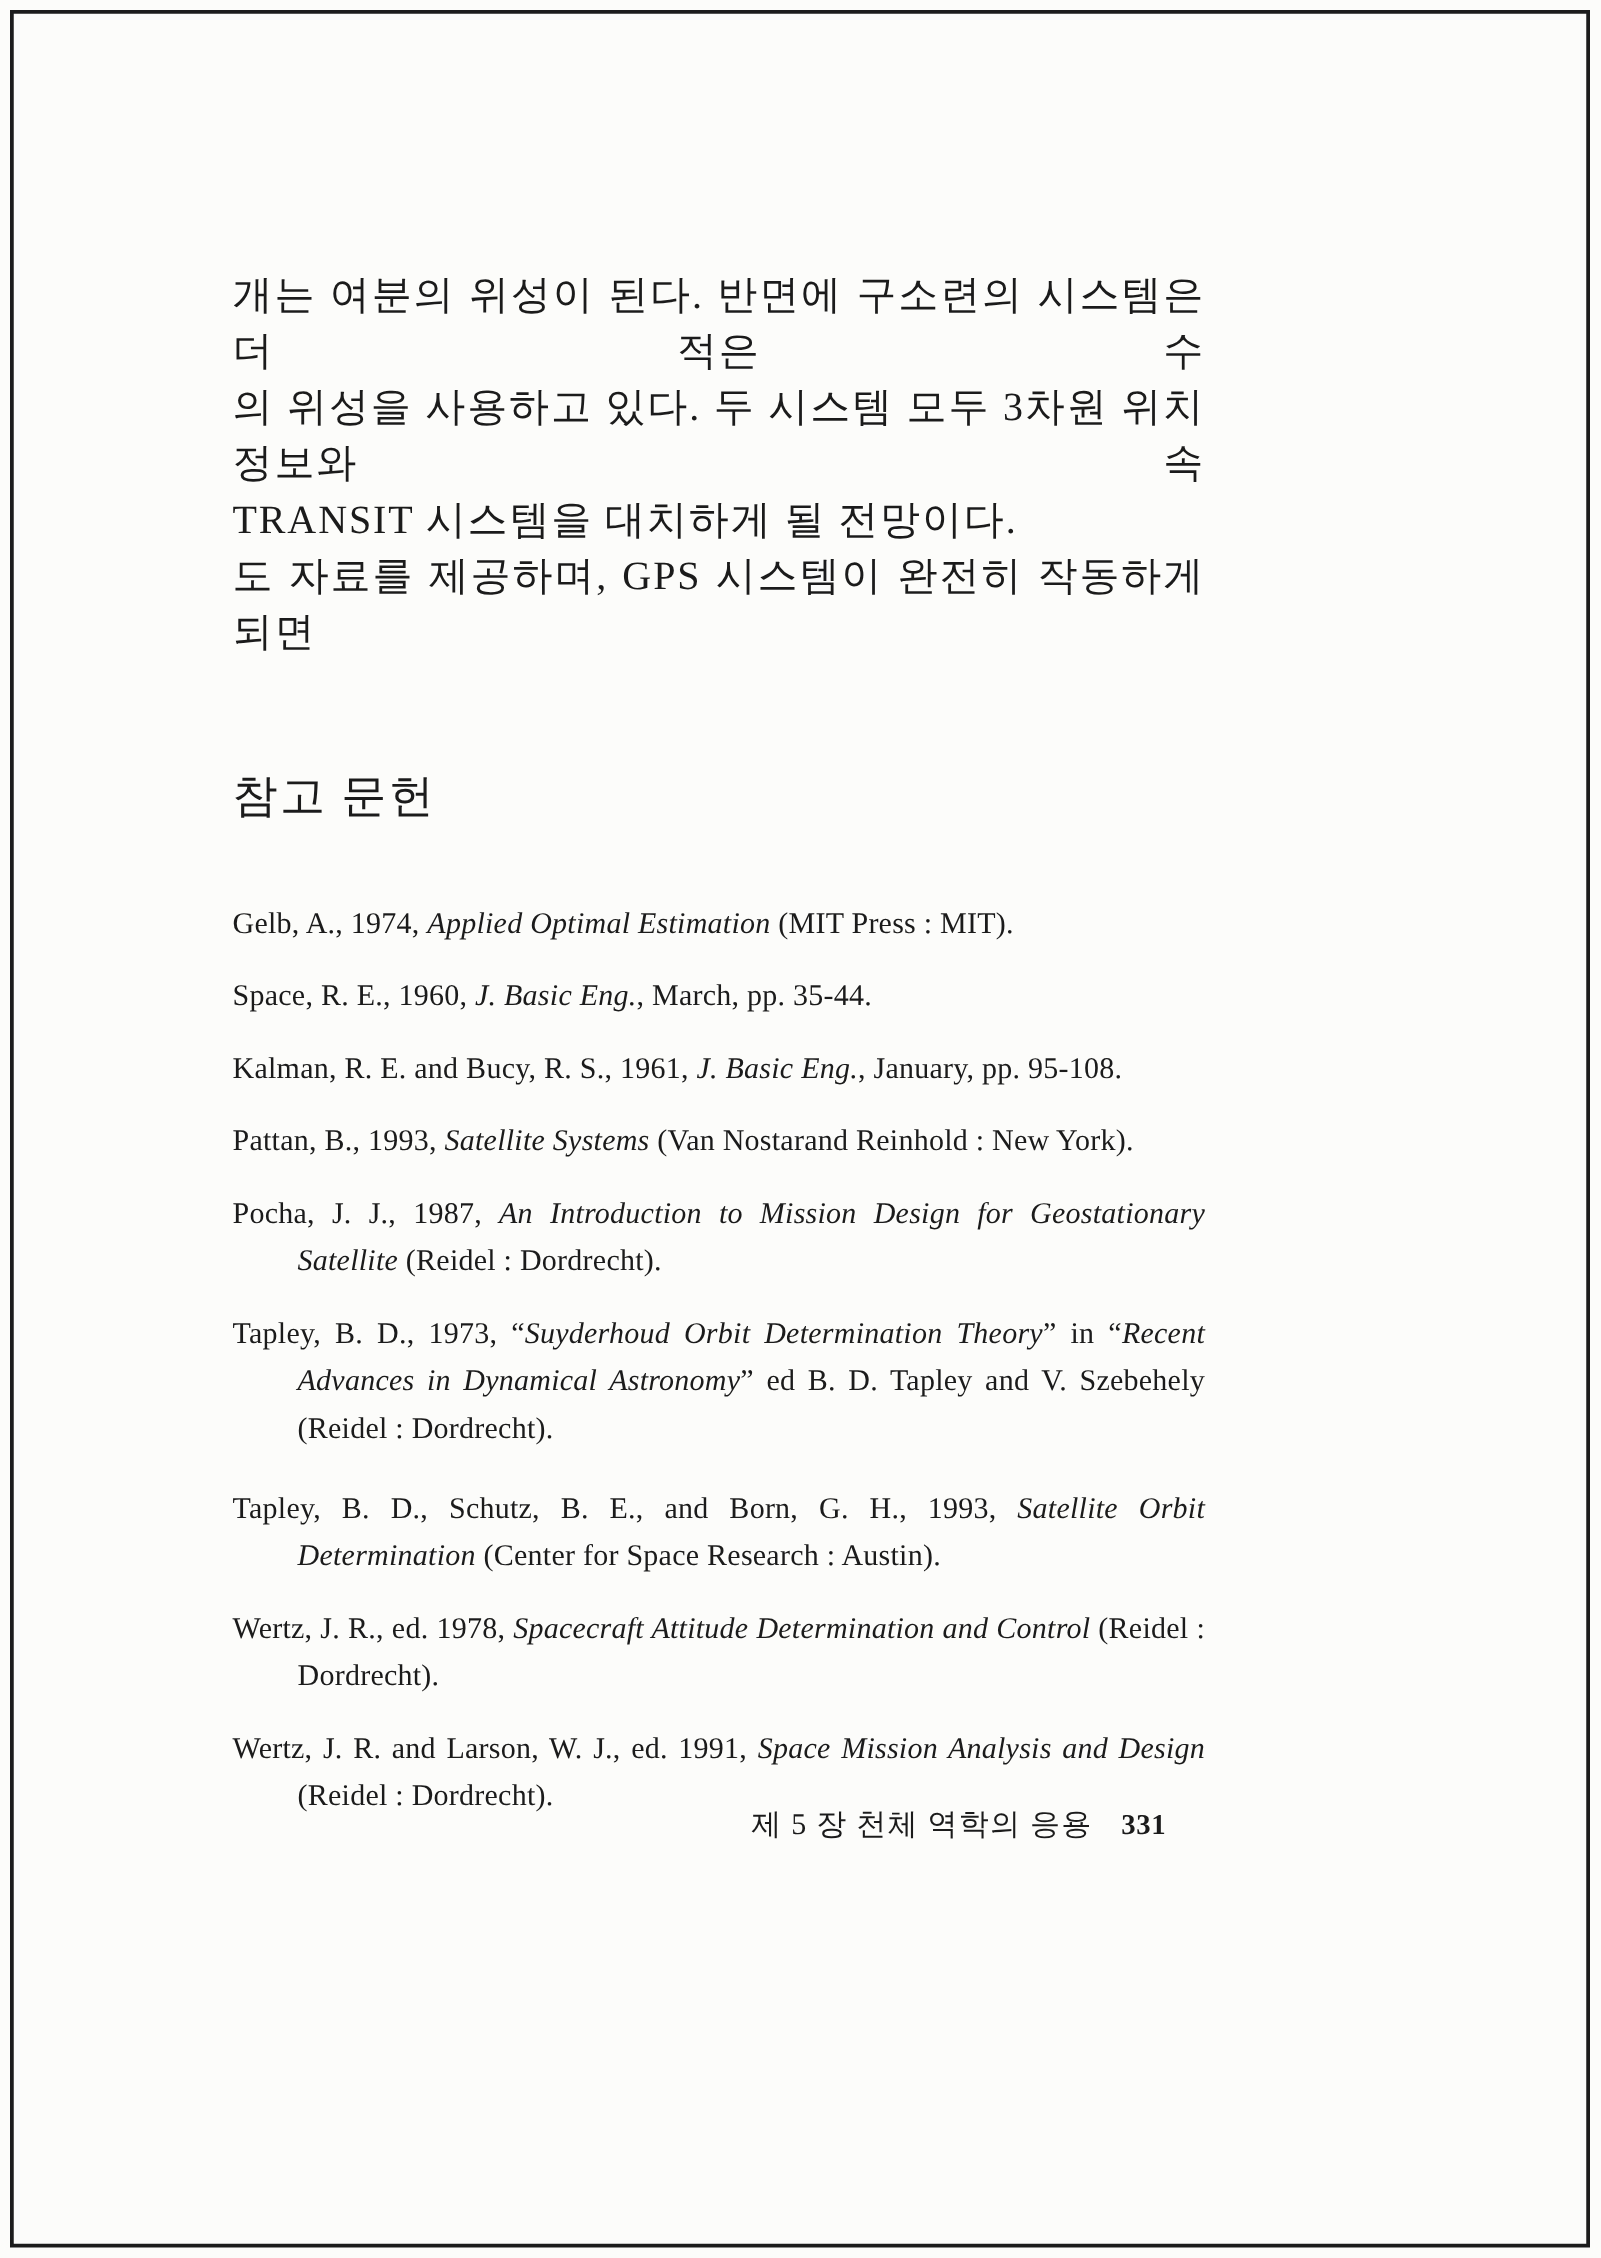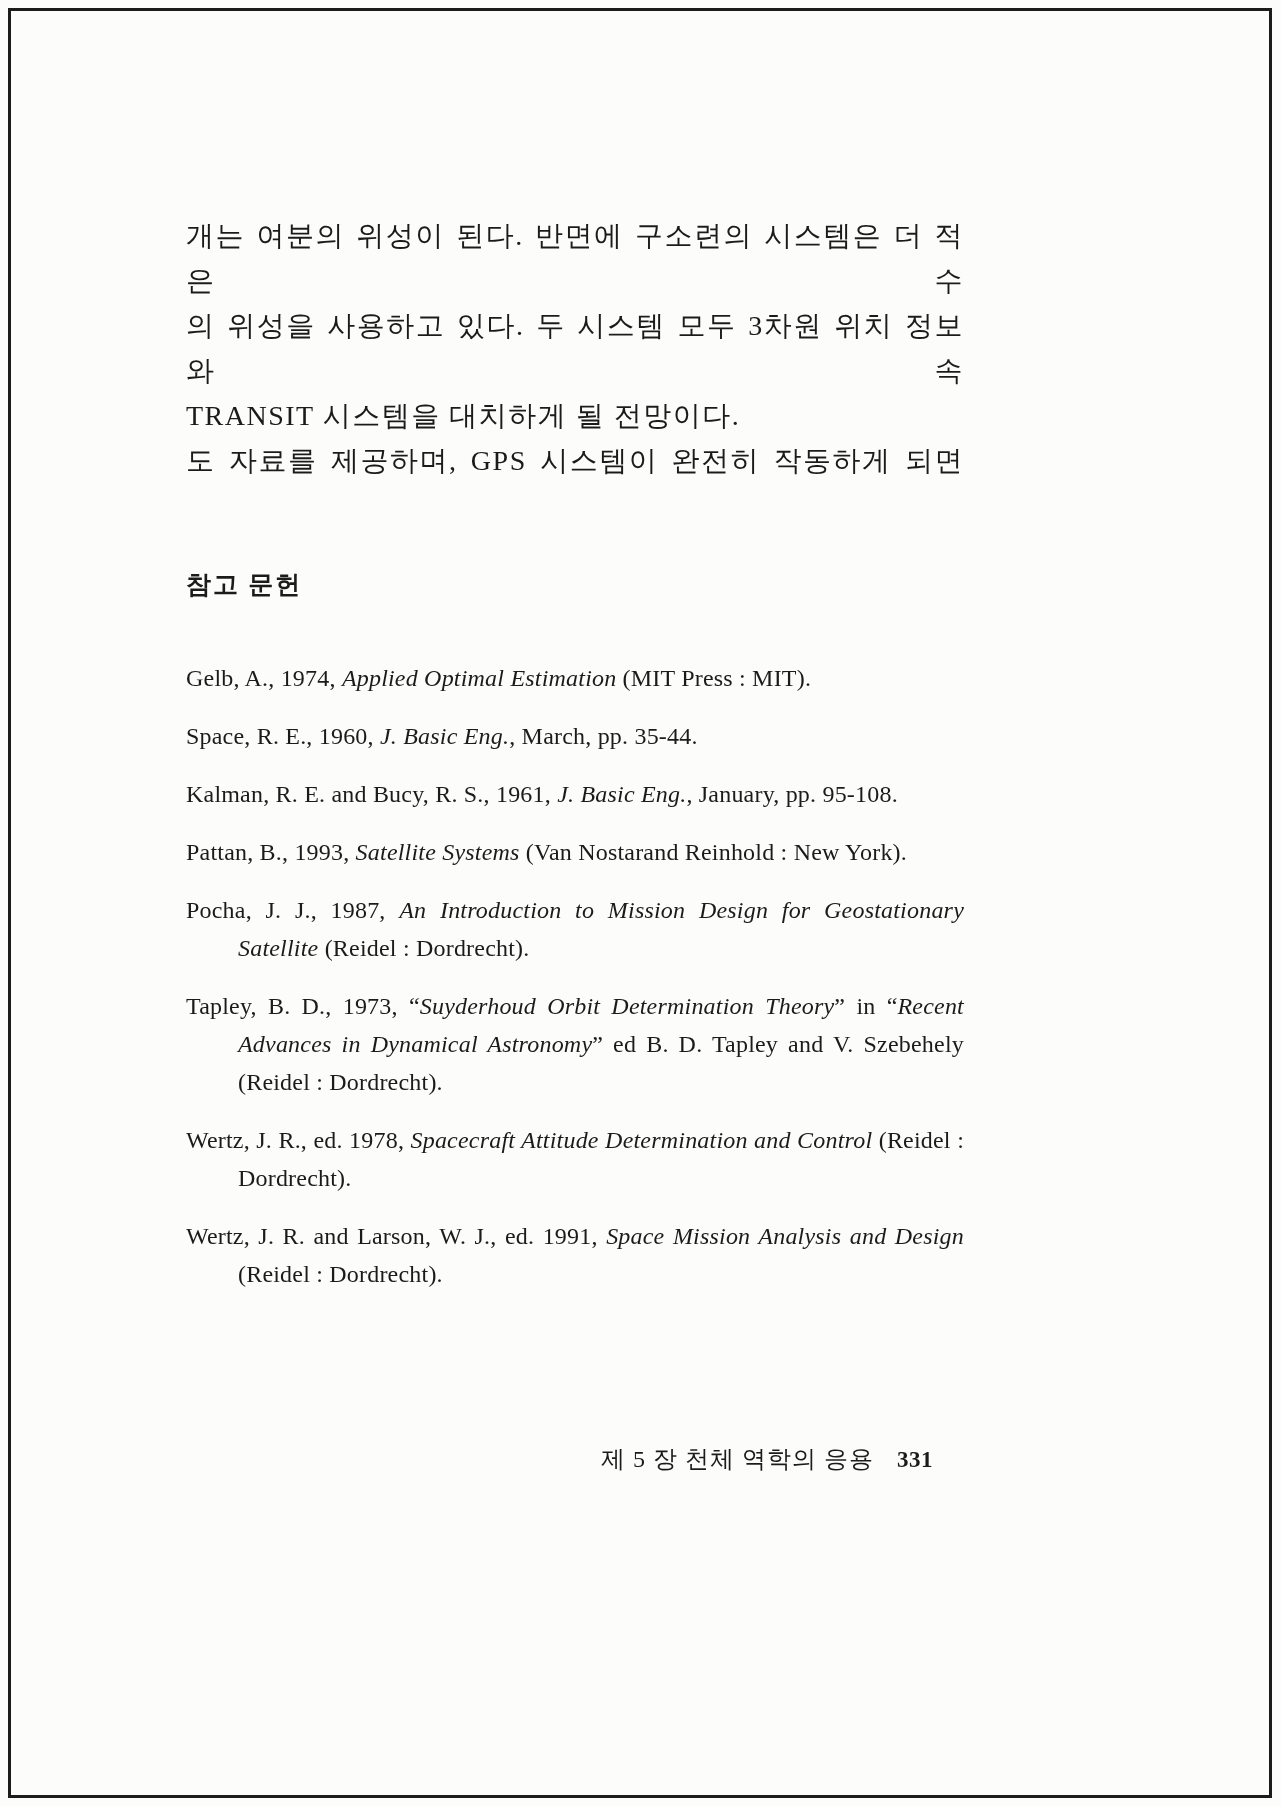--- a/index.html
+++ b/index.html
@@ -20,34 +20,34 @@
     pointer-events: none;
   }
   .content {
     position: absolute;
     left: 186px;
     top: 0;
     width: 778px;
   }
   .paragraph { margin-top: 213px; }
   .para-line {
-    font-size: 28px;
+    font-size: 32px;
     line-height: 45px;
     letter-spacing: 1.5px;
     text-align: justify;
     text-align-last: justify;
     white-space: normal;
   }
   .para-line.last {
     text-align-last: left;
   }
   .refs-heading {
     margin: 85px 0 0 0;
-    font-size: 25px;
-    font-weight: bold;
+    font-size: 36px;
+    font-weight: normal;
     letter-spacing: 2px;
   }
   .ref-list { margin-top: 58px; }
   .ref-entry {
     font-size: 24px;
     line-height: 38px;
     letter-spacing: 0.2px;
     padding-left: 52px;
     text-indent: -52px;
     text-align: justify;
@@ -87,20 +87,21 @@
 
     <h2 class="refs-heading">참고 문헌</h2>
 
     <div class="ref-list">
         <div class="ref-entry"><span>Gelb, A., 1974, </span><span class="it">Applied Optimal Estimation</span><span> (MIT Press : MIT).</span></div>
         <div class="ref-entry"><span>Space, R. E., 1960, </span><span class="it">J. Basic Eng.</span><span>, March, pp. 35-44.</span></div>
         <div class="ref-entry"><span>Kalman, R. E. and Bucy, R. S., 1961, </span><span class="it">J. Basic Eng.</span><span>, January, pp. 95-108.</span></div>
         <div class="ref-entry"><span>Pattan, B., 1993, </span><span class="it">Satellite Systems</span><span> (Van Nostarand Reinhold : New York).</span></div>
         <div class="ref-entry"><span>Pocha, J. J., 1987, </span><span class="it">An Introduction to Mission Design for Geostationary Satellite</span><span> (Reidel : Dordrecht).</span></div>
         <div class="ref-entry"><span>Tapley, B. D., 1973, “</span><span class="it">Suyderhoud Orbit Determination Theory</span><span>” in “</span><span class="it">Recent Advances in Dynamical Astronomy</span><span>” ed B. D. Tapley and V. Szebehely (Reidel : Dordrecht).</span></div>
+        <div class="ref-entry gap"><span>Tapley, B. D., Schutz, B. E., and Born, G. H., 1993, </span><span class="it">Satellite Orbit Determination</span><span> (Center for Space Research : Austin).</span></div>
         <div class="ref-entry"><span>Wertz, J. R., ed. 1978, </span><span class="it">Spacecraft Attitude Determination and Control</span><span> (Reidel : Dordrecht).</span></div>
         <div class="ref-entry"><span>Wertz, J. R. and Larson, W. J., ed. 1991, </span><span class="it">Space Mission Analysis and Design</span><span> (Reidel : Dordrecht).</span></div>
       </div>
   </div>
 
   <div class="footer">
     <span>제 5 장  천체 역학의 응용</span>
     <span class="pgnum">331</span>
   </div>
 </div>

